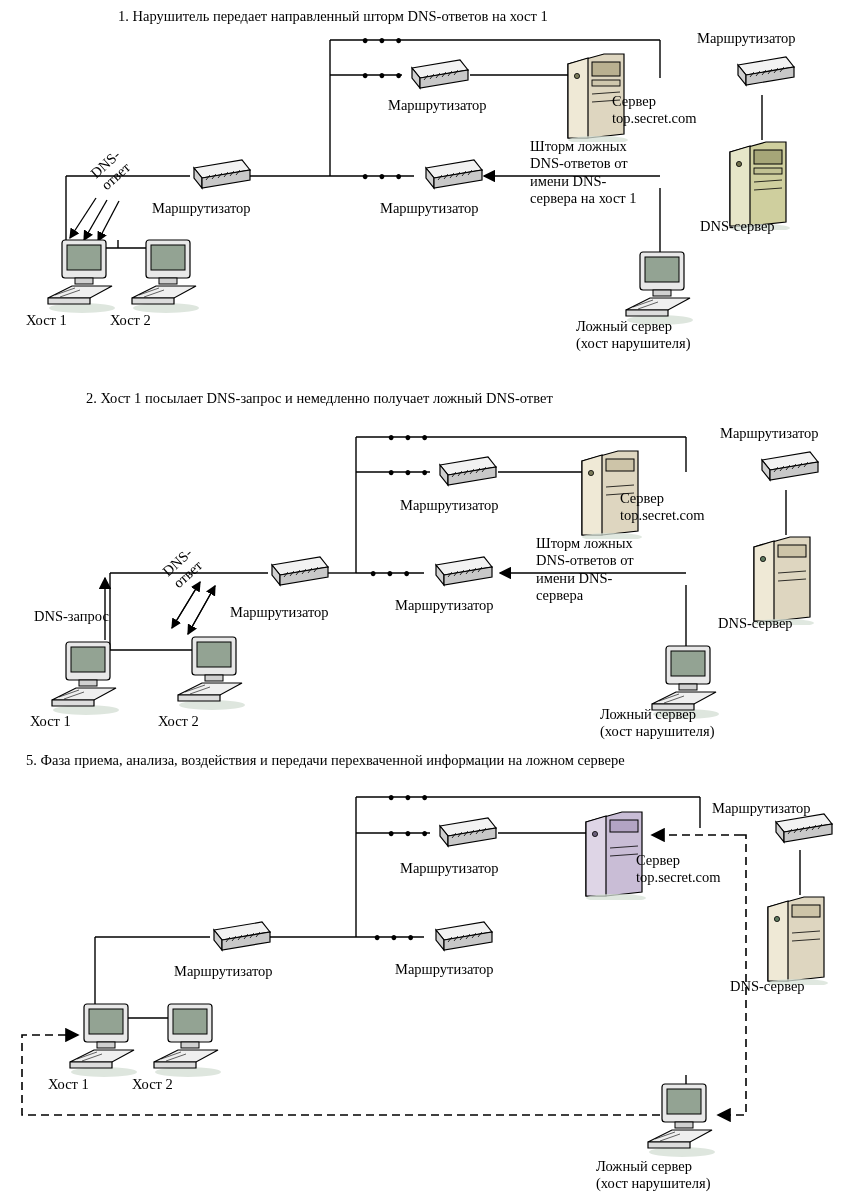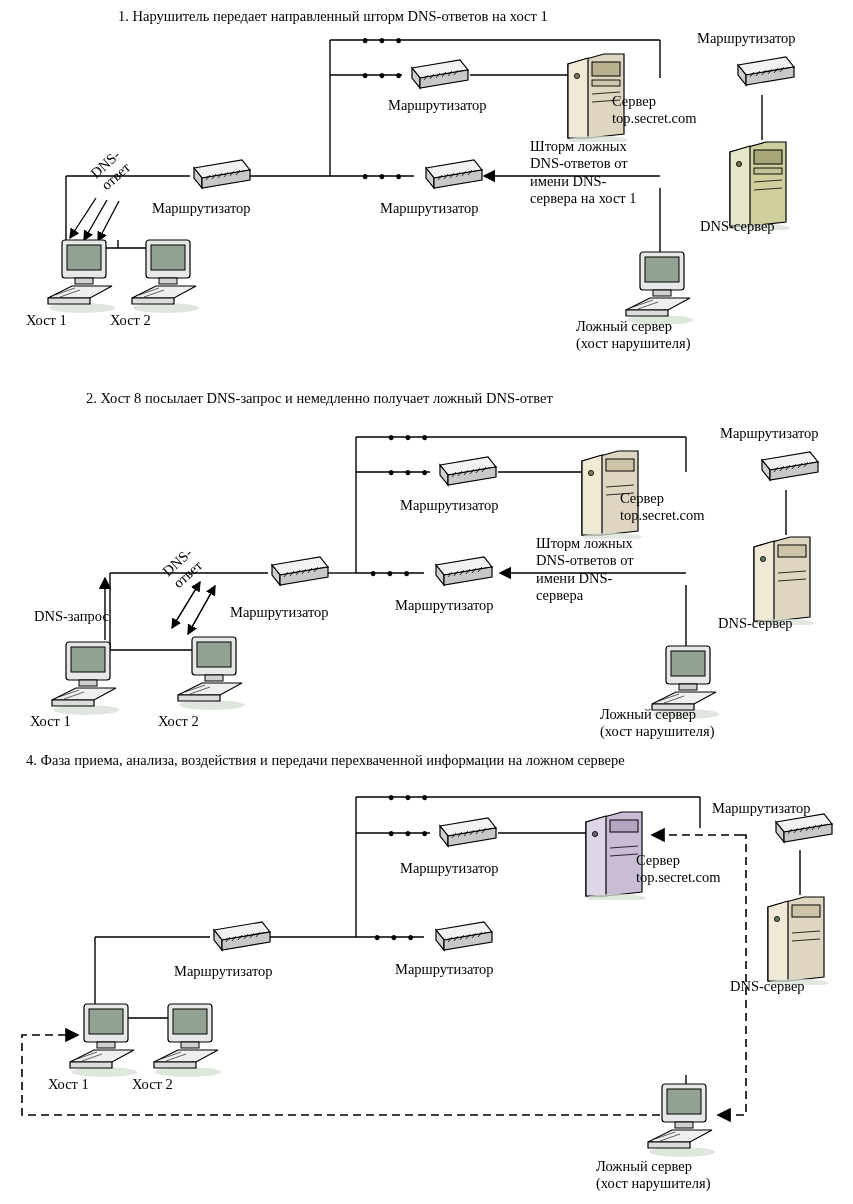--- a/index.html
+++ b/index.html
@@ -274,21 +274,21 @@
           <line x1="18" y1="61" x2="38" y2="54"></line>
       </g>
     </svg>
   </div>
   <div class="lbl center" style="left:576px;top:318px;width:170px;">Ложный сервер<br>(хост нарушителя)</div>
 
   <div class="lbl" style="left:530px;top:138px;width:160px;line-height:1.2;">Шторм ложных<br>DNS-ответов от<br>имени DNS-<br>сервера на хост 1</div>
 
   <div class="lbl" style="left:88px;top:170px;transform:rotate(-42deg);transform-origin:left top;line-height:1.1;">DNS-<br>ответ</div>
 
-  <div class="caption" style="left:86px;top:390px;">2. Хост 8 посылает DNS-запрос и немедленно получает ложный DNS-ответ</div>
+  <div class="caption" style="left:86px;top:390px;">2. Хост 1 посылает DNS-запрос и немедленно получает ложный DNS-ответ</div>
 
   <div class="dots" style="left:388px;top:429px;">• • •</div>
   <div class="dots" style="left:388px;top:464px;">• • •</div>
   <div class="dots" style="left:370px;top:565px;">• • •</div>
 
   <div class="router" style="left:430px;top:455px;">
     <svg viewBox="0 0 68 34">
         <g>
       <polygon points="10,10 58,2 66,12 18,20" fill="#f2f2f2" stroke="#000" stroke-width="1.2"></polygon>
       <polygon points="10,10 18,20 18,30 10,20" fill="#d0d0d0" stroke="#000" stroke-width="1.2"></polygon>
@@ -435,21 +435,21 @@
       </g>
     </svg>
   </div>
   <div class="lbl center" style="left:600px;top:706px;width:170px;">Ложный сервер<br>(хост нарушителя)</div>
 
   <div class="lbl" style="left:536px;top:535px;width:160px;line-height:1.2;">Шторм ложных<br>DNS-ответов от<br>имени DNS-<br>сервера</div>
 
   <div class="lbl" style="left:34px;top:608px;">DNS-запрос</div>
   <div class="lbl" style="left:160px;top:568px;transform:rotate(-42deg);transform-origin:left top;line-height:1.1;">DNS-<br>ответ</div>
 
-  <div class="caption" style="left:26px;top:752px;">4. Фаза приема, анализа, воздействия и передачи перехваченной информации на ложном сервере</div>
+  <div class="caption" style="left:26px;top:752px;">5. Фаза приема, анализа, воздействия и передачи перехваченной информации на ложном сервере</div>
 
   <div class="dots" style="left:388px;top:789px;">• • •</div>
   <div class="dots" style="left:388px;top:825px;">• • •</div>
   <div class="dots" style="left:374px;top:929px;">• • •</div>
 
   <div class="router" style="left:430px;top:816px;">
     <svg viewBox="0 0 68 34">
         <g>
       <polygon points="10,10 58,2 66,12 18,20" fill="#f2f2f2" stroke="#000" stroke-width="1.2"></polygon>
       <polygon points="10,10 18,20 18,30 10,20" fill="#d0d0d0" stroke="#000" stroke-width="1.2"></polygon>

